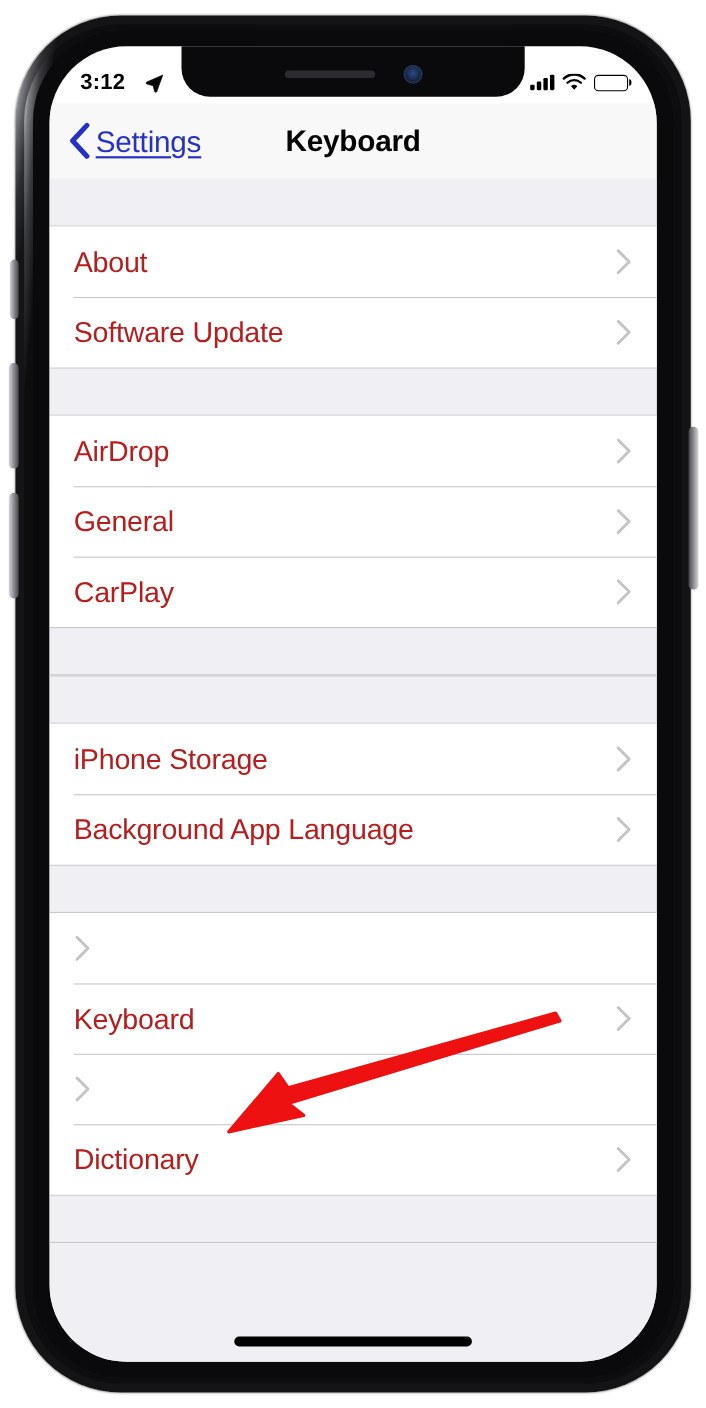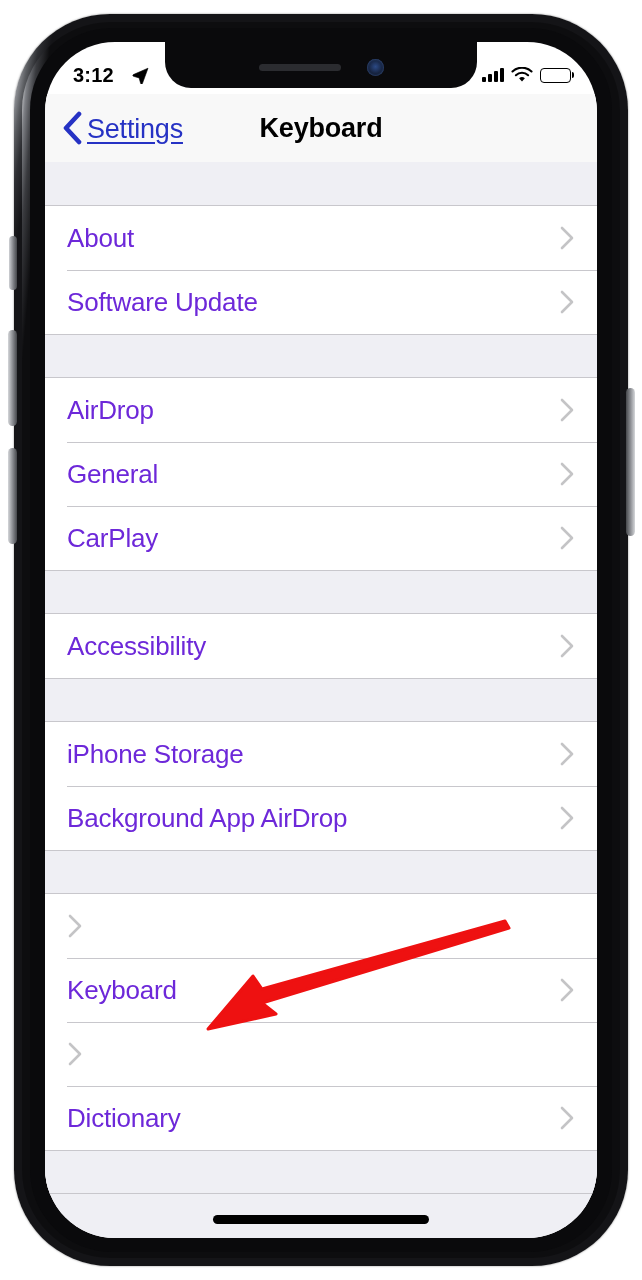--- a/index.html
+++ b/index.html
@@ -291,21 +291,21 @@
     position: absolute;
     left: 22px;
     right: 0;
     top: 0;
     height: 1px;
     background: #c8c7cc;
   }
   .cell-label {
     flex: 1;
     font-size: 26px;
-    color: #6d28d9;
+    color: #b91c1c;
     letter-spacing: -.2px;
   }
   .disclosure { display: block; flex: none; }
 
   
   .home-indicator {
     position: absolute;
     bottom: 14px;
     left: 50%;
     transform: translateX(-50%);
@@ -420,40 +420,32 @@
         <div class="cell">
           <span class="cell-label">CarPlay</span>
           <svg class="disclosure" width="16" height="26" viewBox="0 0 16 26">
             <path d="M3 3l10 10L3 23" fill="none" stroke="#c4c4c6" stroke-width="2.6" stroke-linecap="round" stroke-linejoin="round"></path>
           </svg>
         </div>
       </div>
 
       <div class="group-gap"></div>
 
+
+      <div class="group-gap"></div>
+
       <div class="cell-group">
         <div class="cell">
-          <span class="cell-label">Accessibility</span>
-          <svg class="disclosure" width="16" height="26" viewBox="0 0 16 26">
-            <path d="M3 3l10 10L3 23" fill="none" stroke="#c4c4c6" stroke-width="2.6" stroke-linecap="round" stroke-linejoin="round"></path>
-          </svg>
-        </div>
-      </div>
-
-      <div class="group-gap"></div>
-
-      <div class="cell-group">
-        <div class="cell">
           <span class="cell-label">iPhone Storage</span>
           <svg class="disclosure" width="16" height="26" viewBox="0 0 16 26">
             <path d="M3 3l10 10L3 23" fill="none" stroke="#c4c4c6" stroke-width="2.6" stroke-linecap="round" stroke-linejoin="round"></path>
           </svg>
         </div>
         <div class="cell">
-          <span class="cell-label">Background App AirDrop</span>
+          <span class="cell-label">Background App Language</span>
           <svg class="disclosure" width="16" height="26" viewBox="0 0 16 26">
             <path d="M3 3l10 10L3 23" fill="none" stroke="#c4c4c6" stroke-width="2.6" stroke-linecap="round" stroke-linejoin="round"></path>
           </svg>
         </div>
       </div>
 
       <div class="group-gap"></div>
 
       <div class="cell-group">
         <div class="cell">

